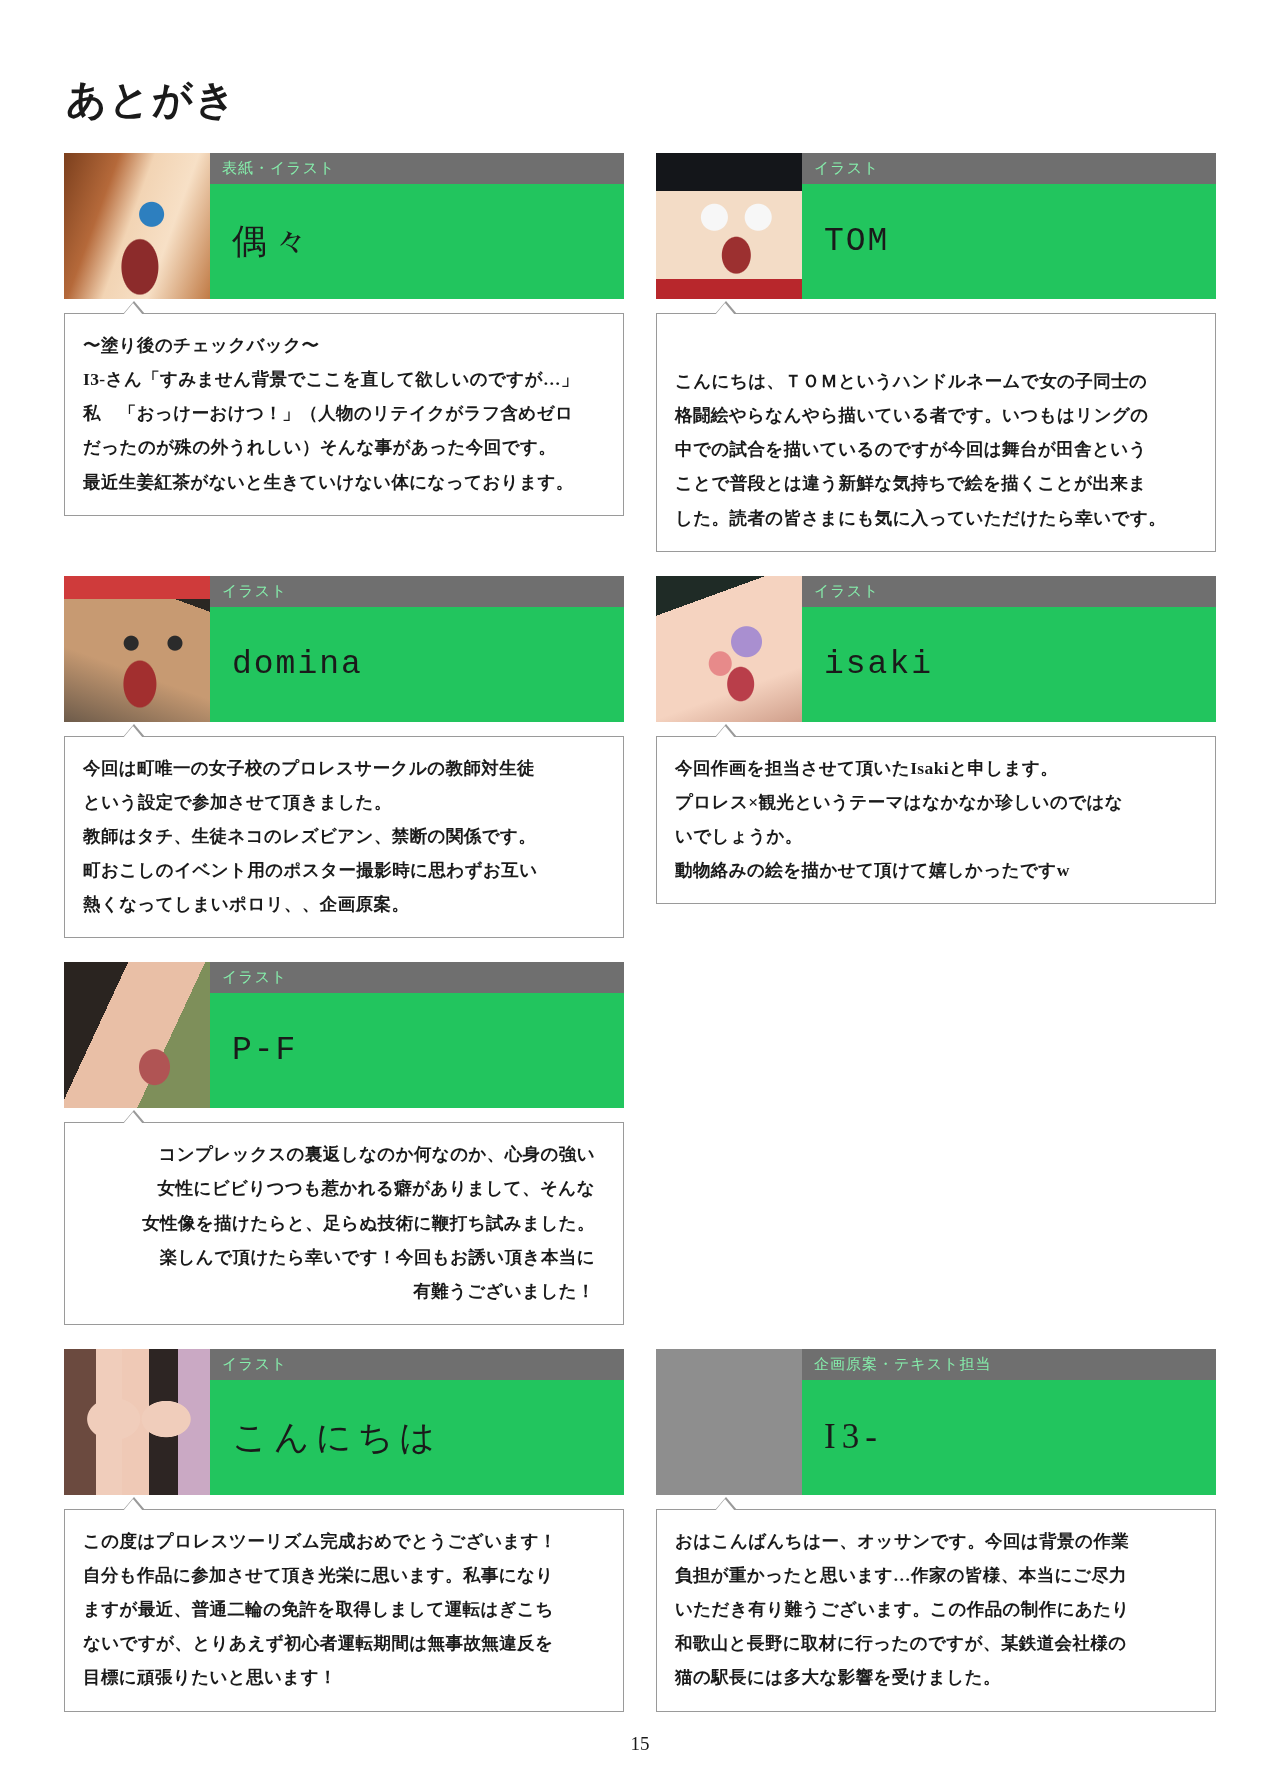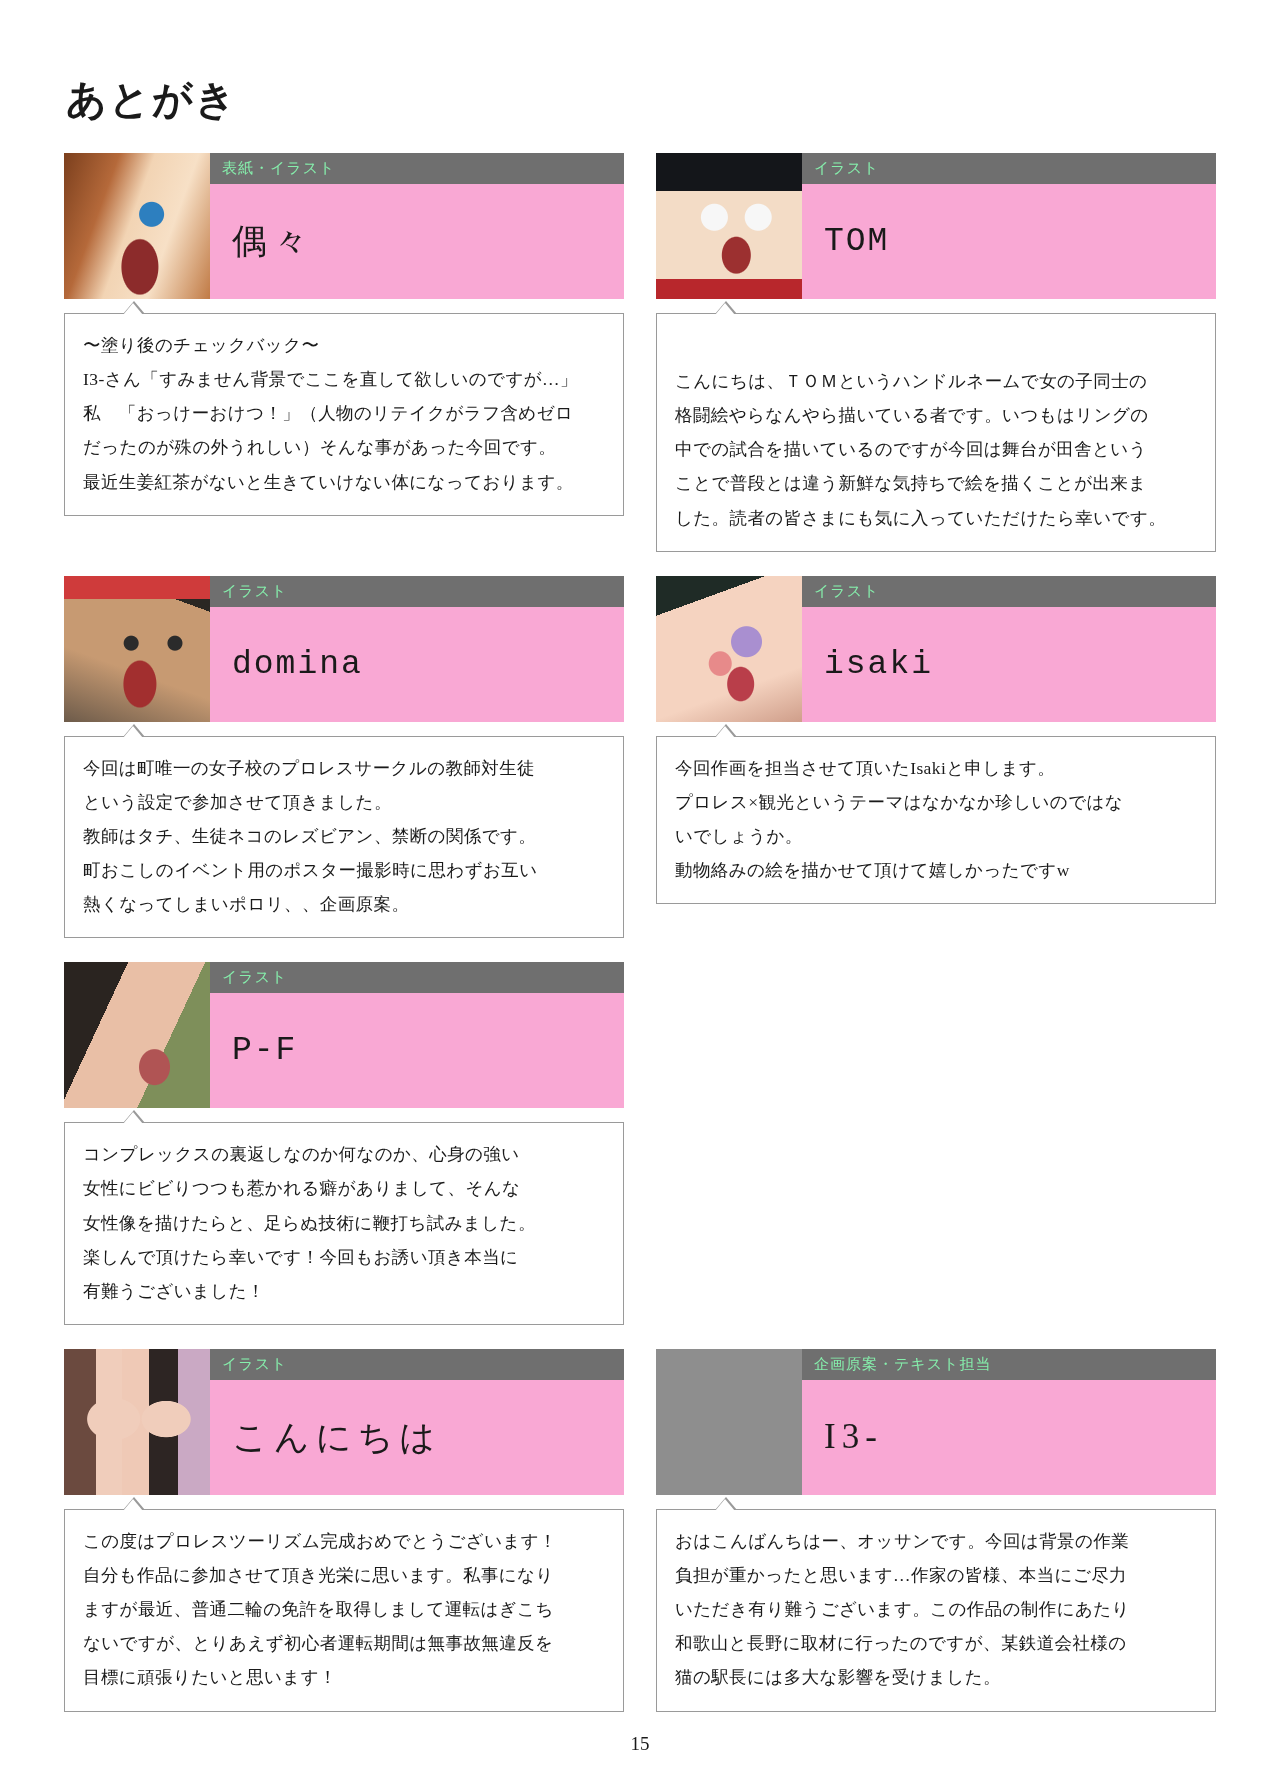--- a/index.html
+++ b/index.html
@@ -69,21 +69,21 @@
     background: #6f6f6f;
     color: #86efac;
     font-size: 15px;
     font-family: "Liberation Sans", "DejaVu Sans", sans-serif;
     padding: 6px 12px 7px 12px;
     letter-spacing: 1px;
     line-height: 1.2;
   }
   .namebox {
     flex: 1 1 auto;
-    background: #f9a8d4;
+    background: #22c55e;
     display: flex;
     align-items: center;
     padding: 4px 22px;
   }
   .name {
     font-size: 35px;
     letter-spacing: 6px;
     font-family: "Liberation Serif", "DejaVu Serif", serif;
     white-space: nowrap;
   }
@@ -95,20 +95,21 @@
   
   .bubble {
     position: relative;
     border: 1px solid #9a9a9a;
     background: #ffffff;
     margin-top: 14px;
     padding: 14px 28px 16px 18px;
     font-size: 17.5px;
     line-height: 1.95;
     letter-spacing: 0.4px;
+    font-weight: bold;
   }
   .bubble:before,
   .bubble:after {
     content: "";
     position: absolute;
     width: 0;
     height: 0;
     left: 58px;
   }
   .bubble:before {
@@ -299,21 +300,21 @@
           <div class="art art-pf"></div>
         </div>
         <div class="plate">
           <div class="role">イラスト</div>
           <div class="namebox">
             <span class="name mono">P-F</span>
           </div>
         </div>
       </div>
       <div class="bubble">
-        <p style="white-space: pre-line;">コンプレックスの裏返しなのか何なのか、心身の強い
+        <p style="white-space: pre-line; text-align: right;">コンプレックスの裏返しなのか何なのか、心身の強い
 女性にビビりつつも惹かれる癖がありまして、そんな
 女性像を描けたらと、足らぬ技術に鞭打ち試みました。
 楽しんで頂けたら幸いです！今回もお誘い頂き本当に
 有難うございました！</p>
       </div>
     </div>
 
     <div class="entry empty">
       <div class="card">
         <div class="thumb"></div>

